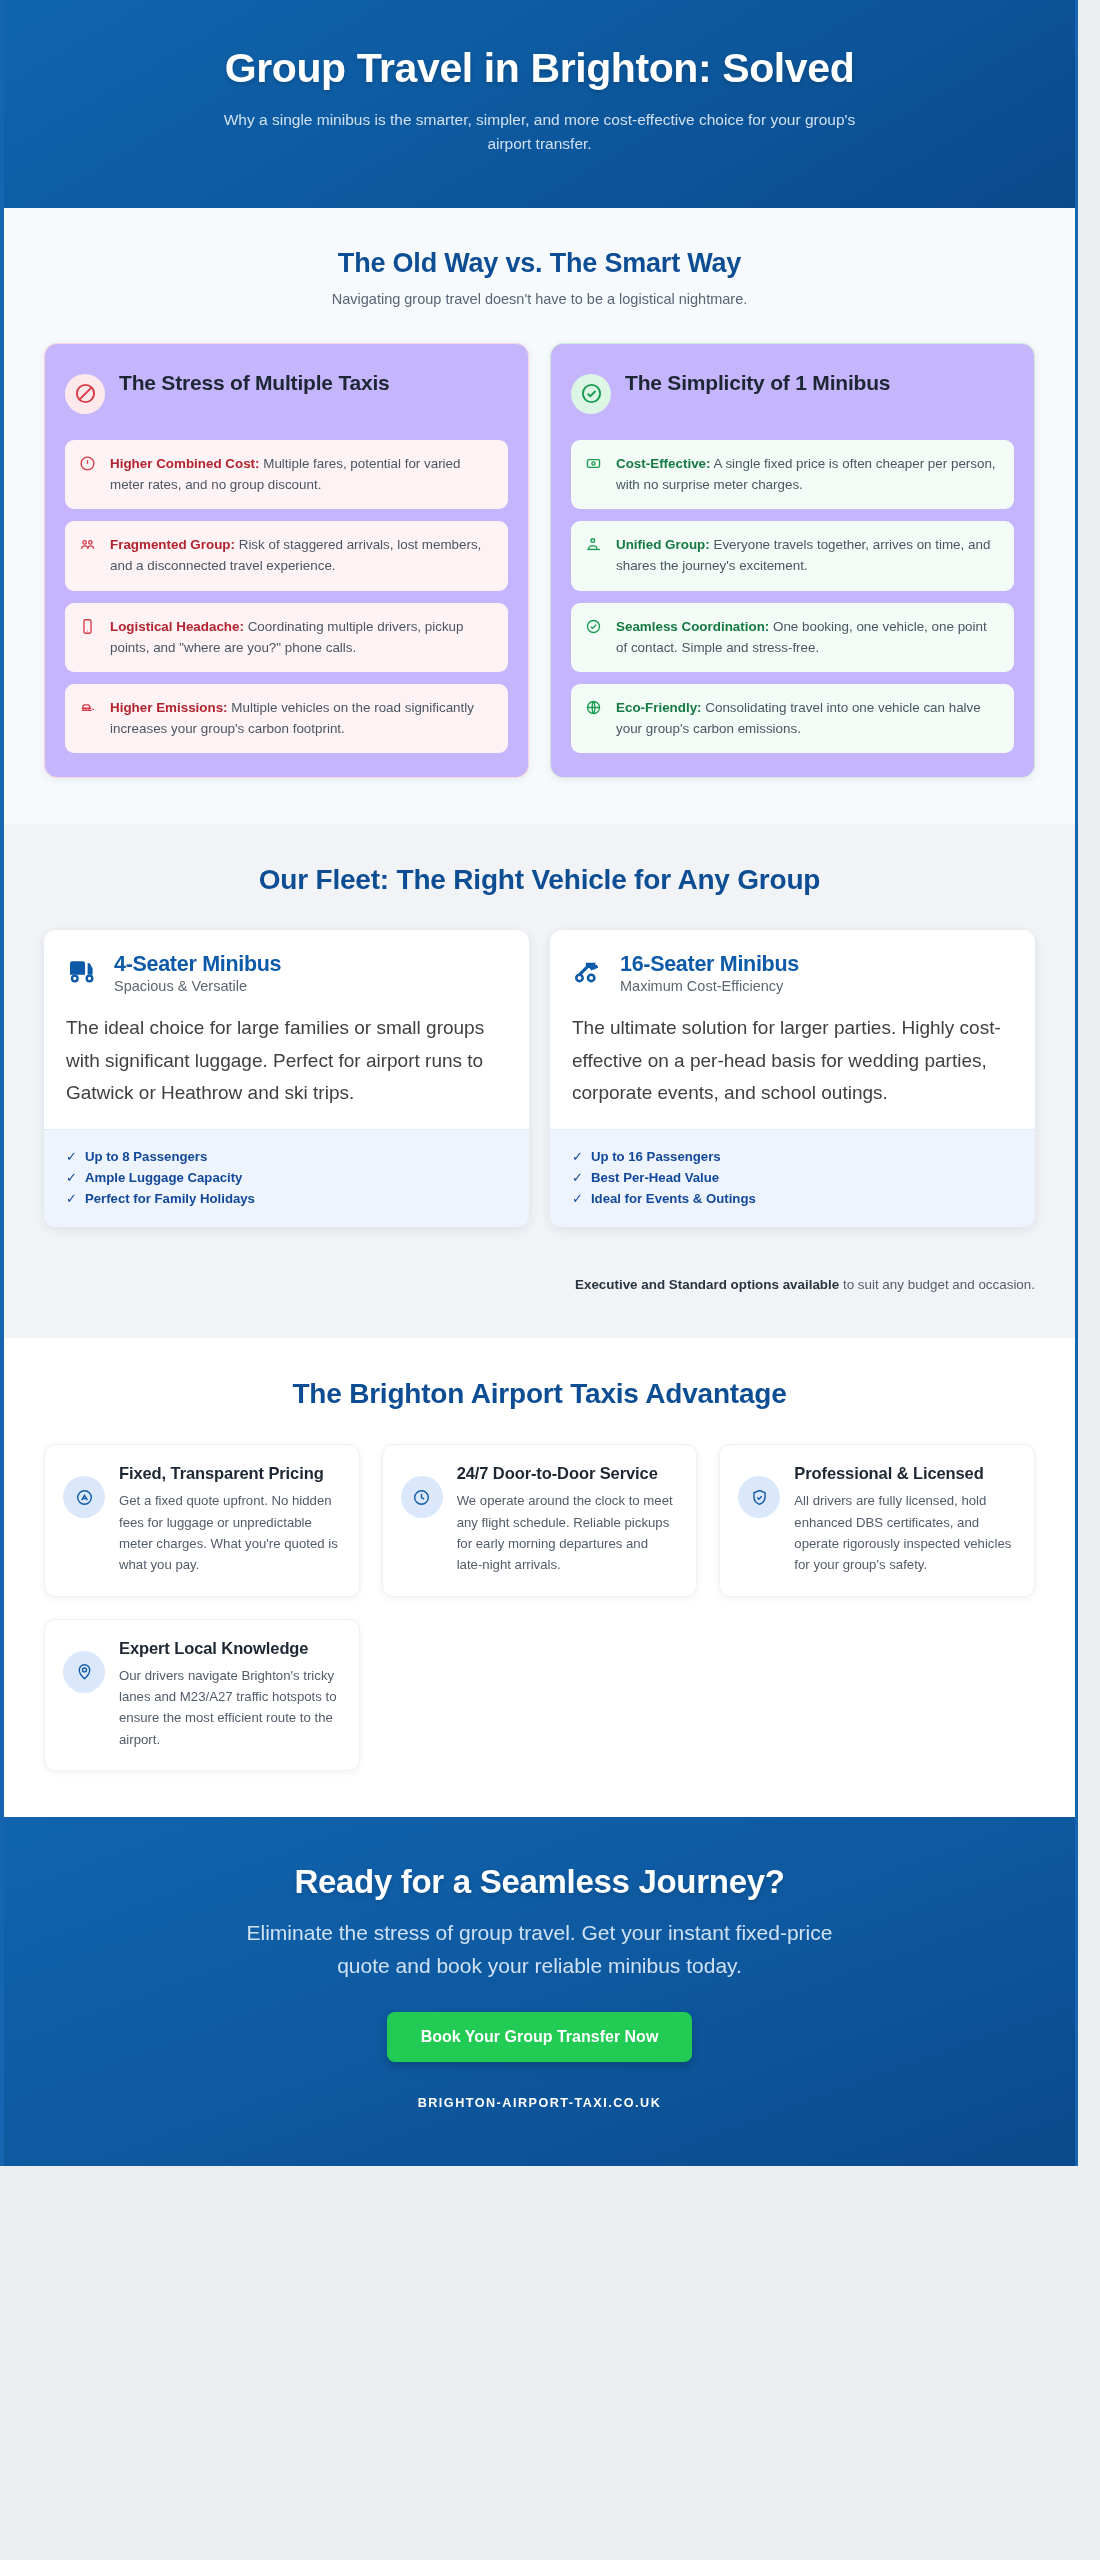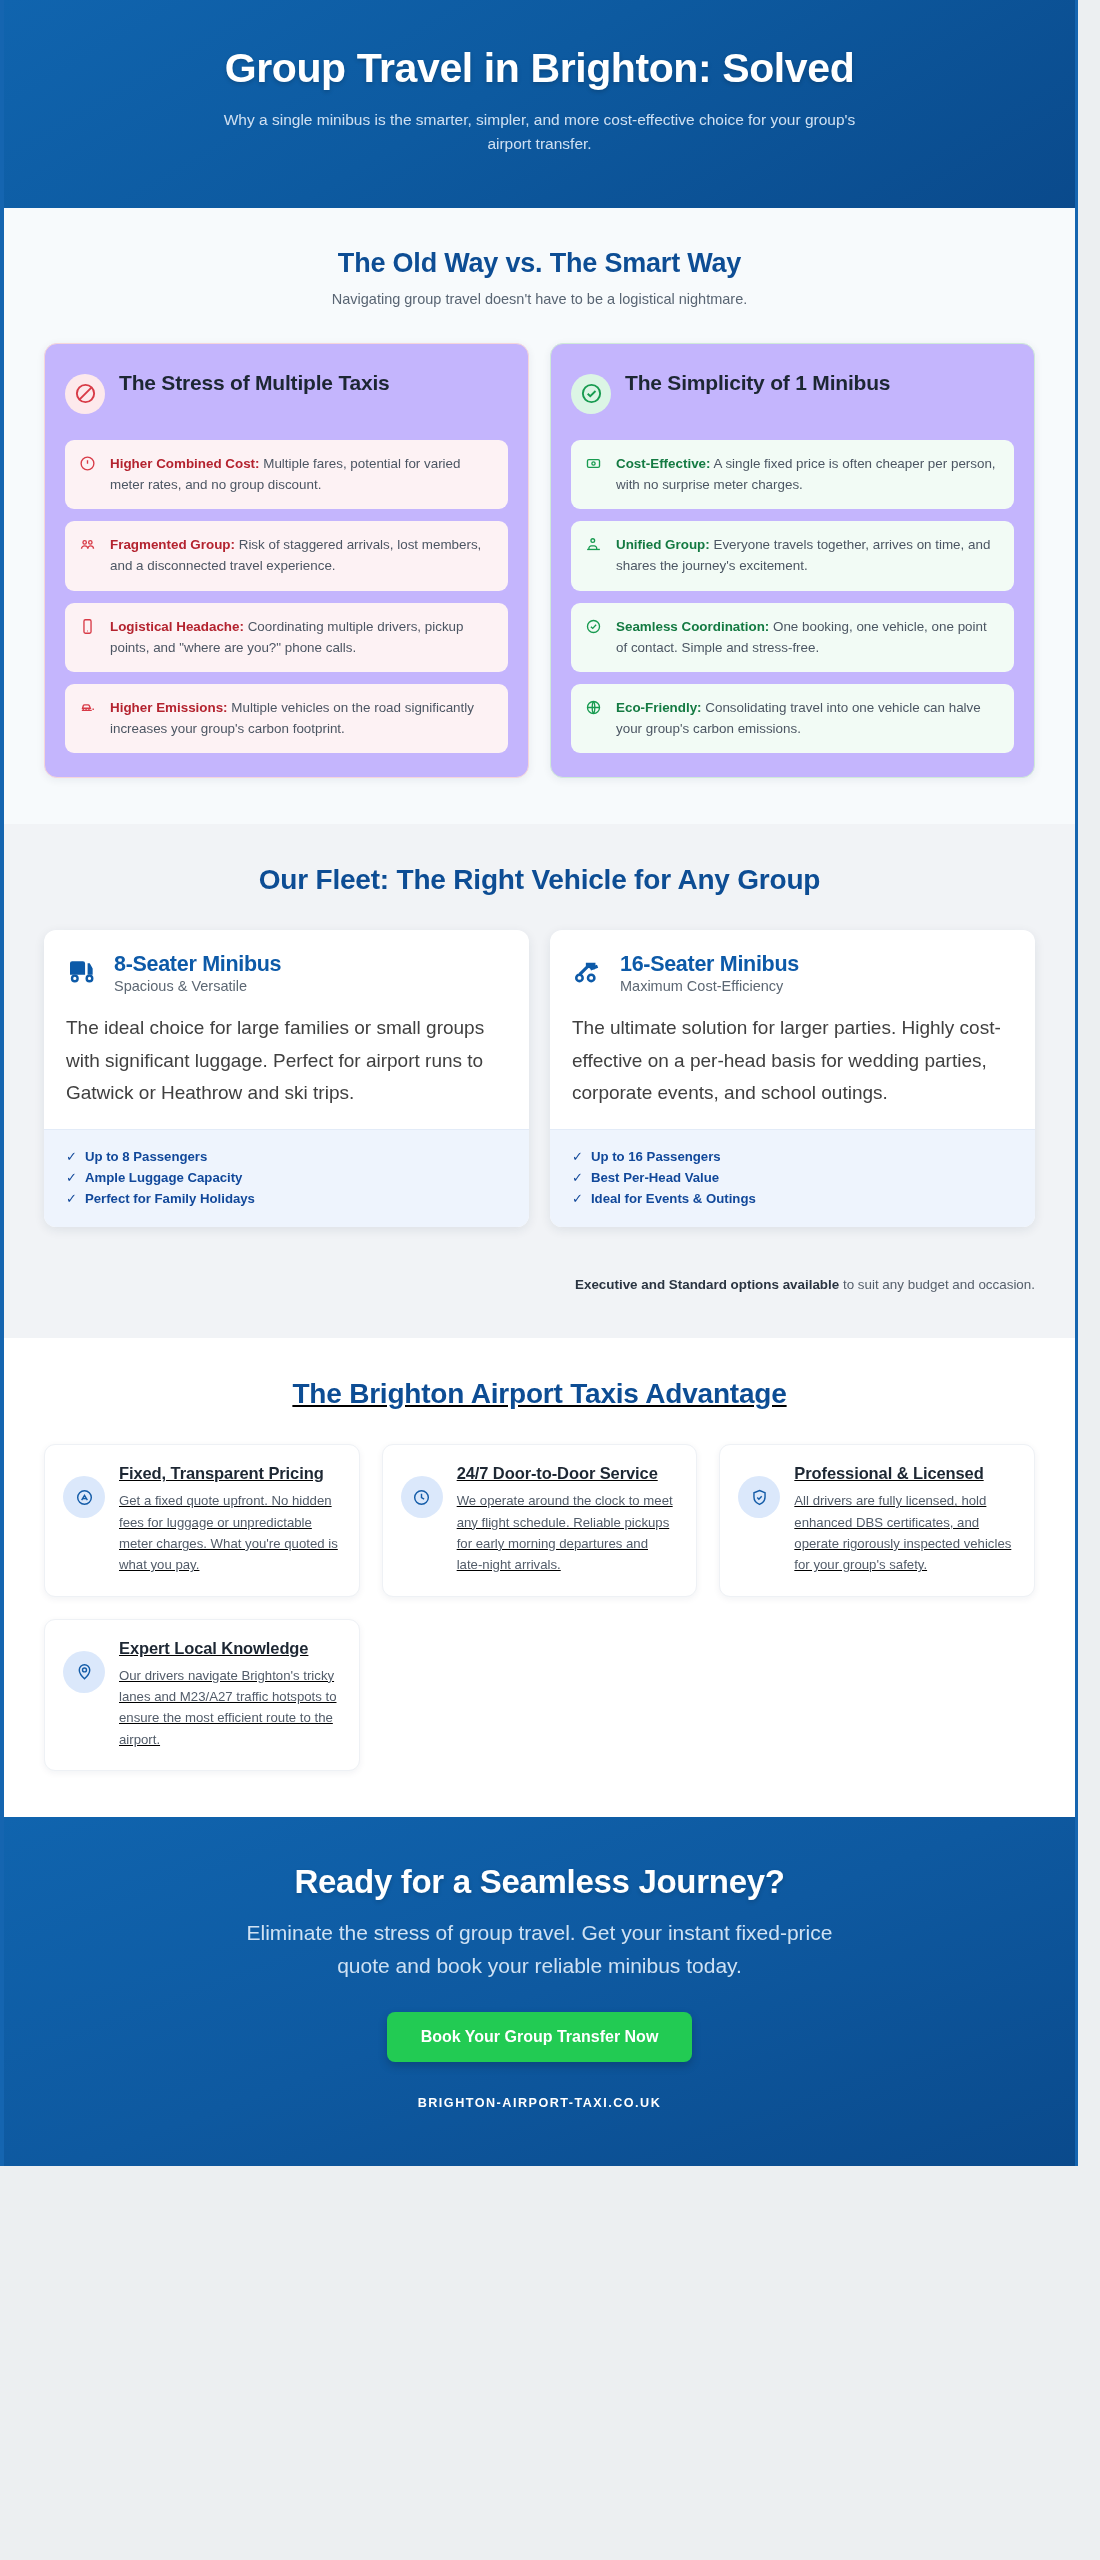--- a/index.html
+++ b/index.html
@@ -42,21 +42,21 @@
     font-size: 15.5px;
     line-height: 1.55;
     margin: 16px auto 0 auto;
     max-width: 640px;
   }
 
   
   .section { padding: 40px 40px 46px 40px; }
   .sec-light { background: #f7fafc; }
   .sec-gray  { background: #f1f3f6; }
-  .sec-white { background: #ffffff; text-decoration: underline; }
+  .sec-white { background: #ffffff; }
 
   .sec-title {
     text-align: center;
     color: #0d4d94;
     font-size: 27px;
     font-weight: 700;
     letter-spacing: -0.2px;
   }
   .sec-title.big { font-size: 28px; }
   .sec-sub {
@@ -392,21 +392,21 @@
         <div class="fleet-top">
           <div class="fleet-head">
             <span class="fleet-ico">
               <svg width="32" height="32" viewBox="0 0 24 24" fill="#0d5aa8">
                     <path d="M3 6.2a1.6 1.6 0 0 1 1.6-1.6h8.1a1.6 1.6 0 0 1 1.6 1.6v8.6H3Zm13.2 0h1.6l2.2 4v4.6h-3.8Z"></path>
                     <circle cx="6.6" cy="17.6" r="2.1" fill="none" stroke="#0d5aa8" stroke-width="1.8"></circle>
                     <circle cx="17.6" cy="17.6" r="2.1" fill="none" stroke="#0d5aa8" stroke-width="1.8"></circle>
                   </svg>
             </span>
             <div>
-              <h3>8-Seater Minibus</h3>
+              <h3>4-Seater Minibus</h3>
               <div class="sub">Spacious &amp; Versatile</div>
             </div>
           </div>
           <p class="fleet-desc">The ideal choice for large families or small groups with significant luggage. Perfect for airport runs to Gatwick or Heathrow and ski trips.</p>
         </div>
         <div class="fleet-feats">
           <div class="feat">
                 <span class="tick">✓</span>
                 <span>Up to 8 Passengers</span>
               </div>

